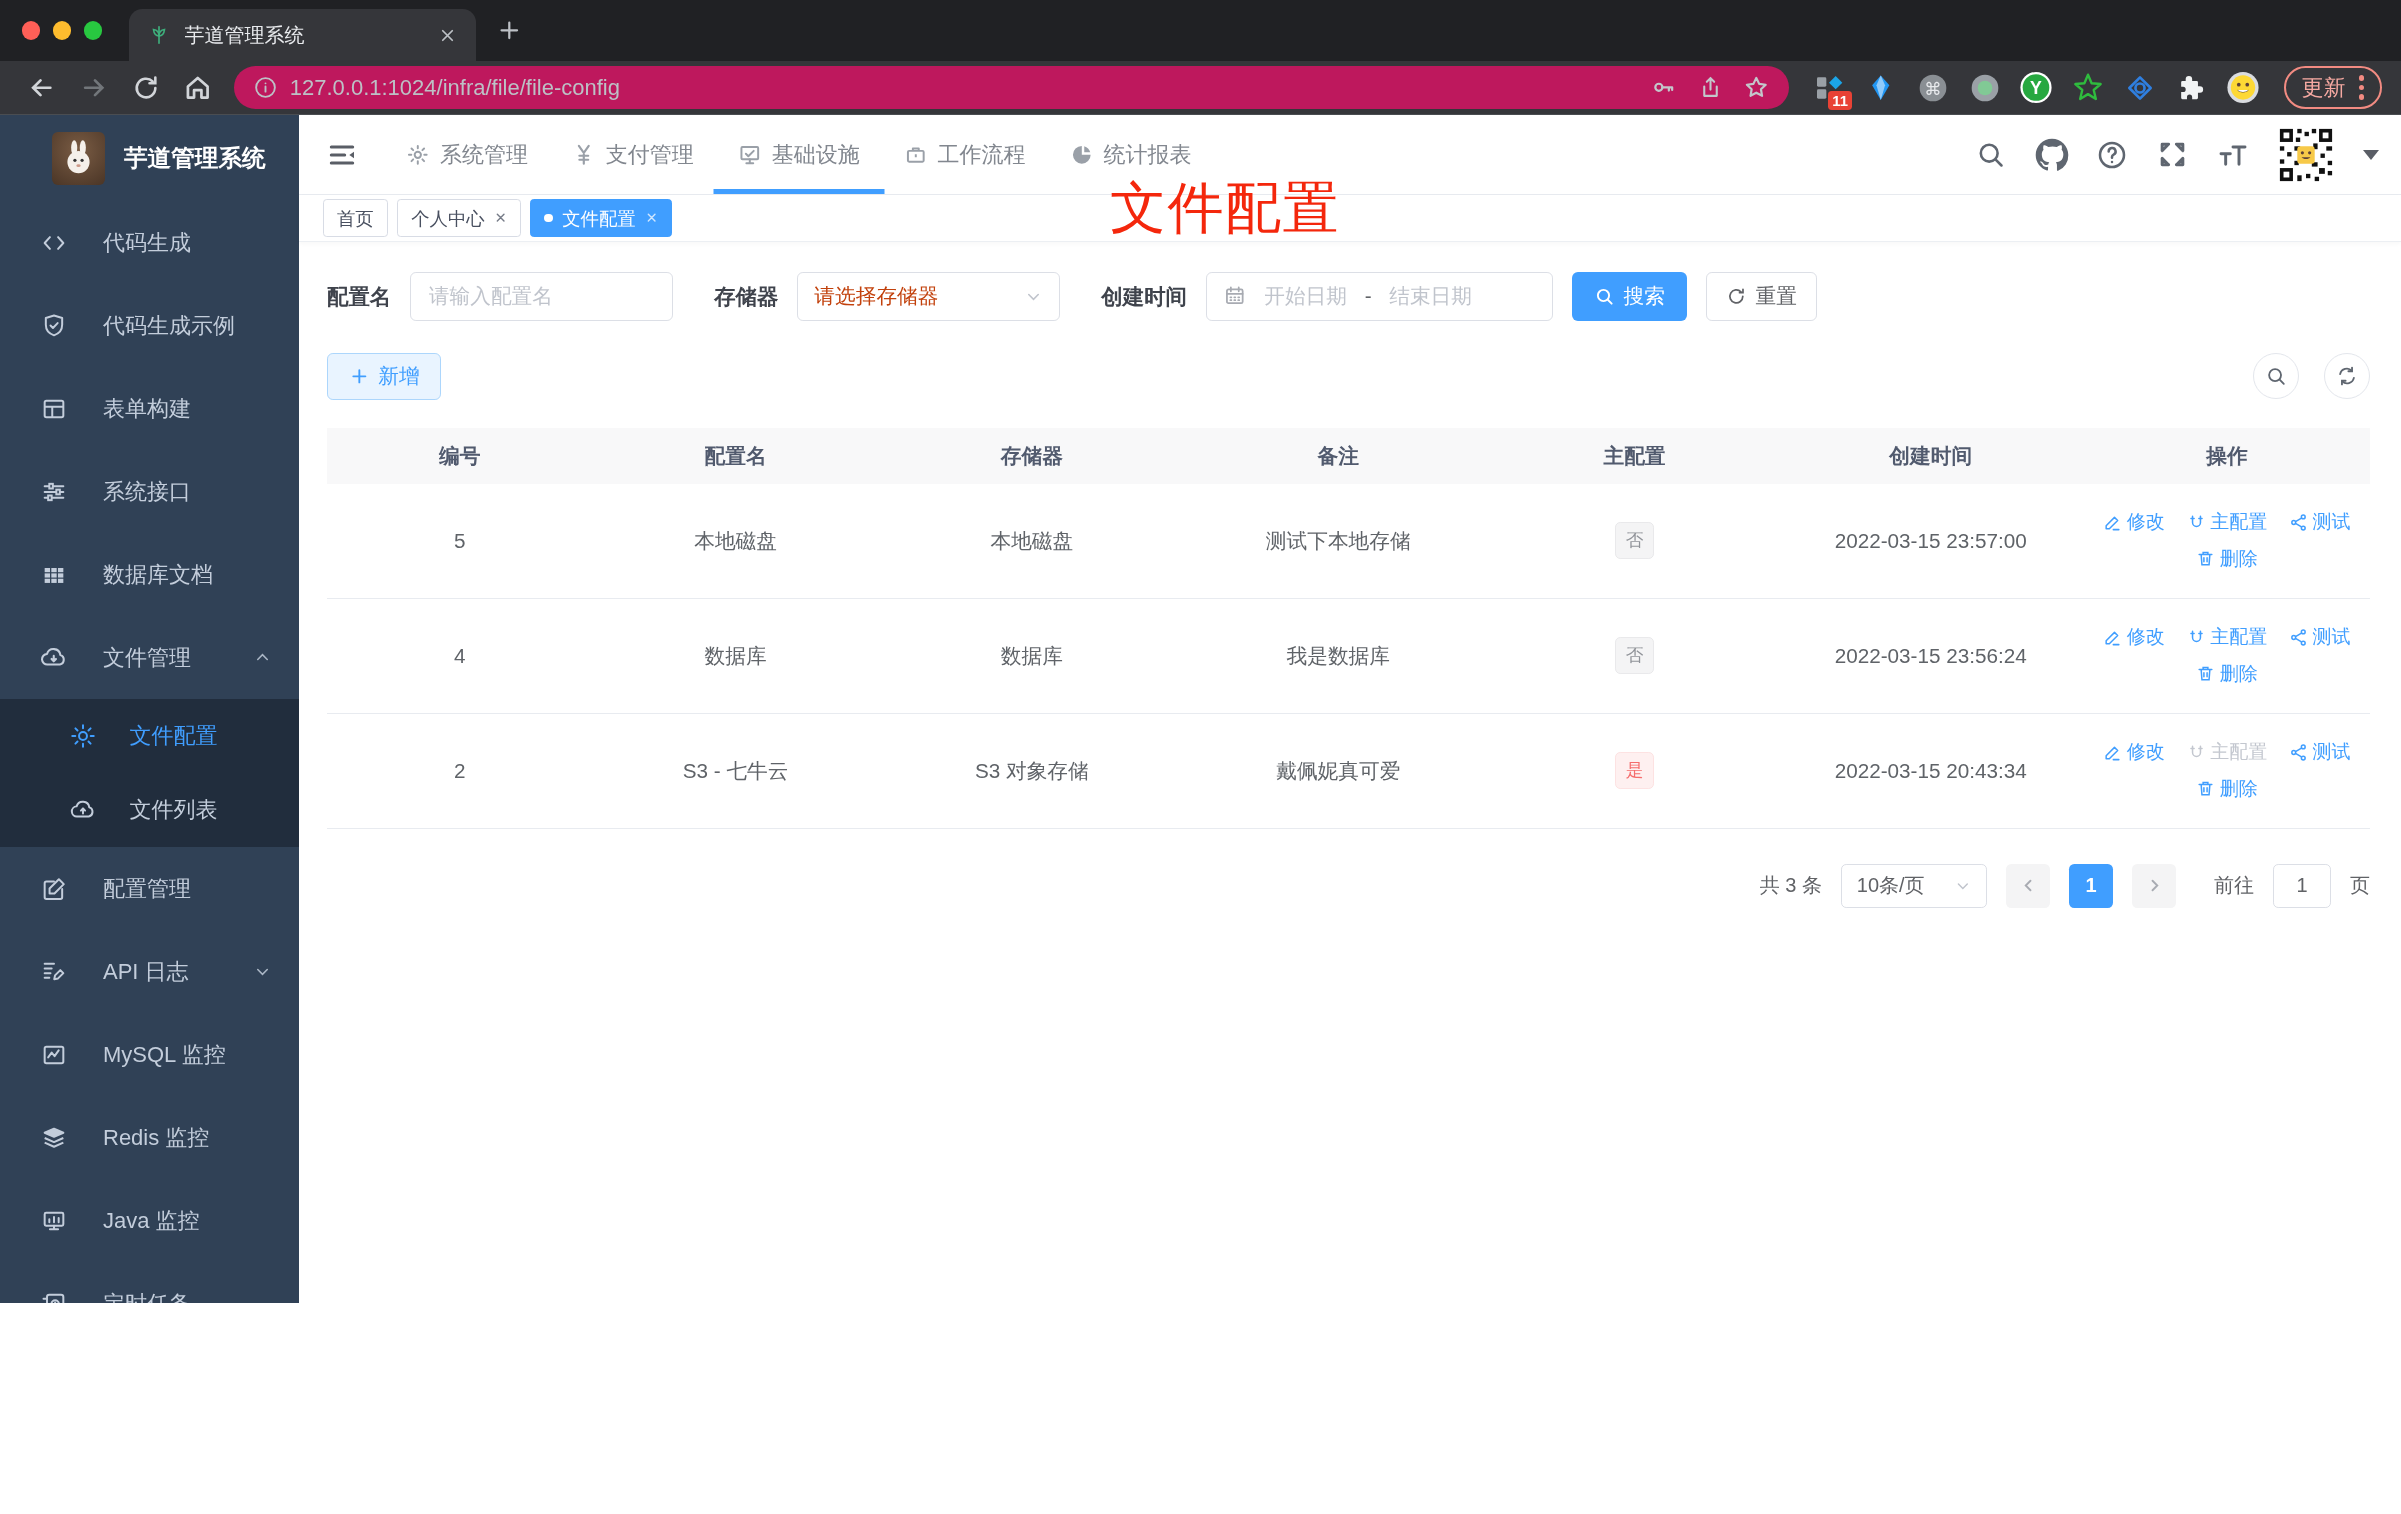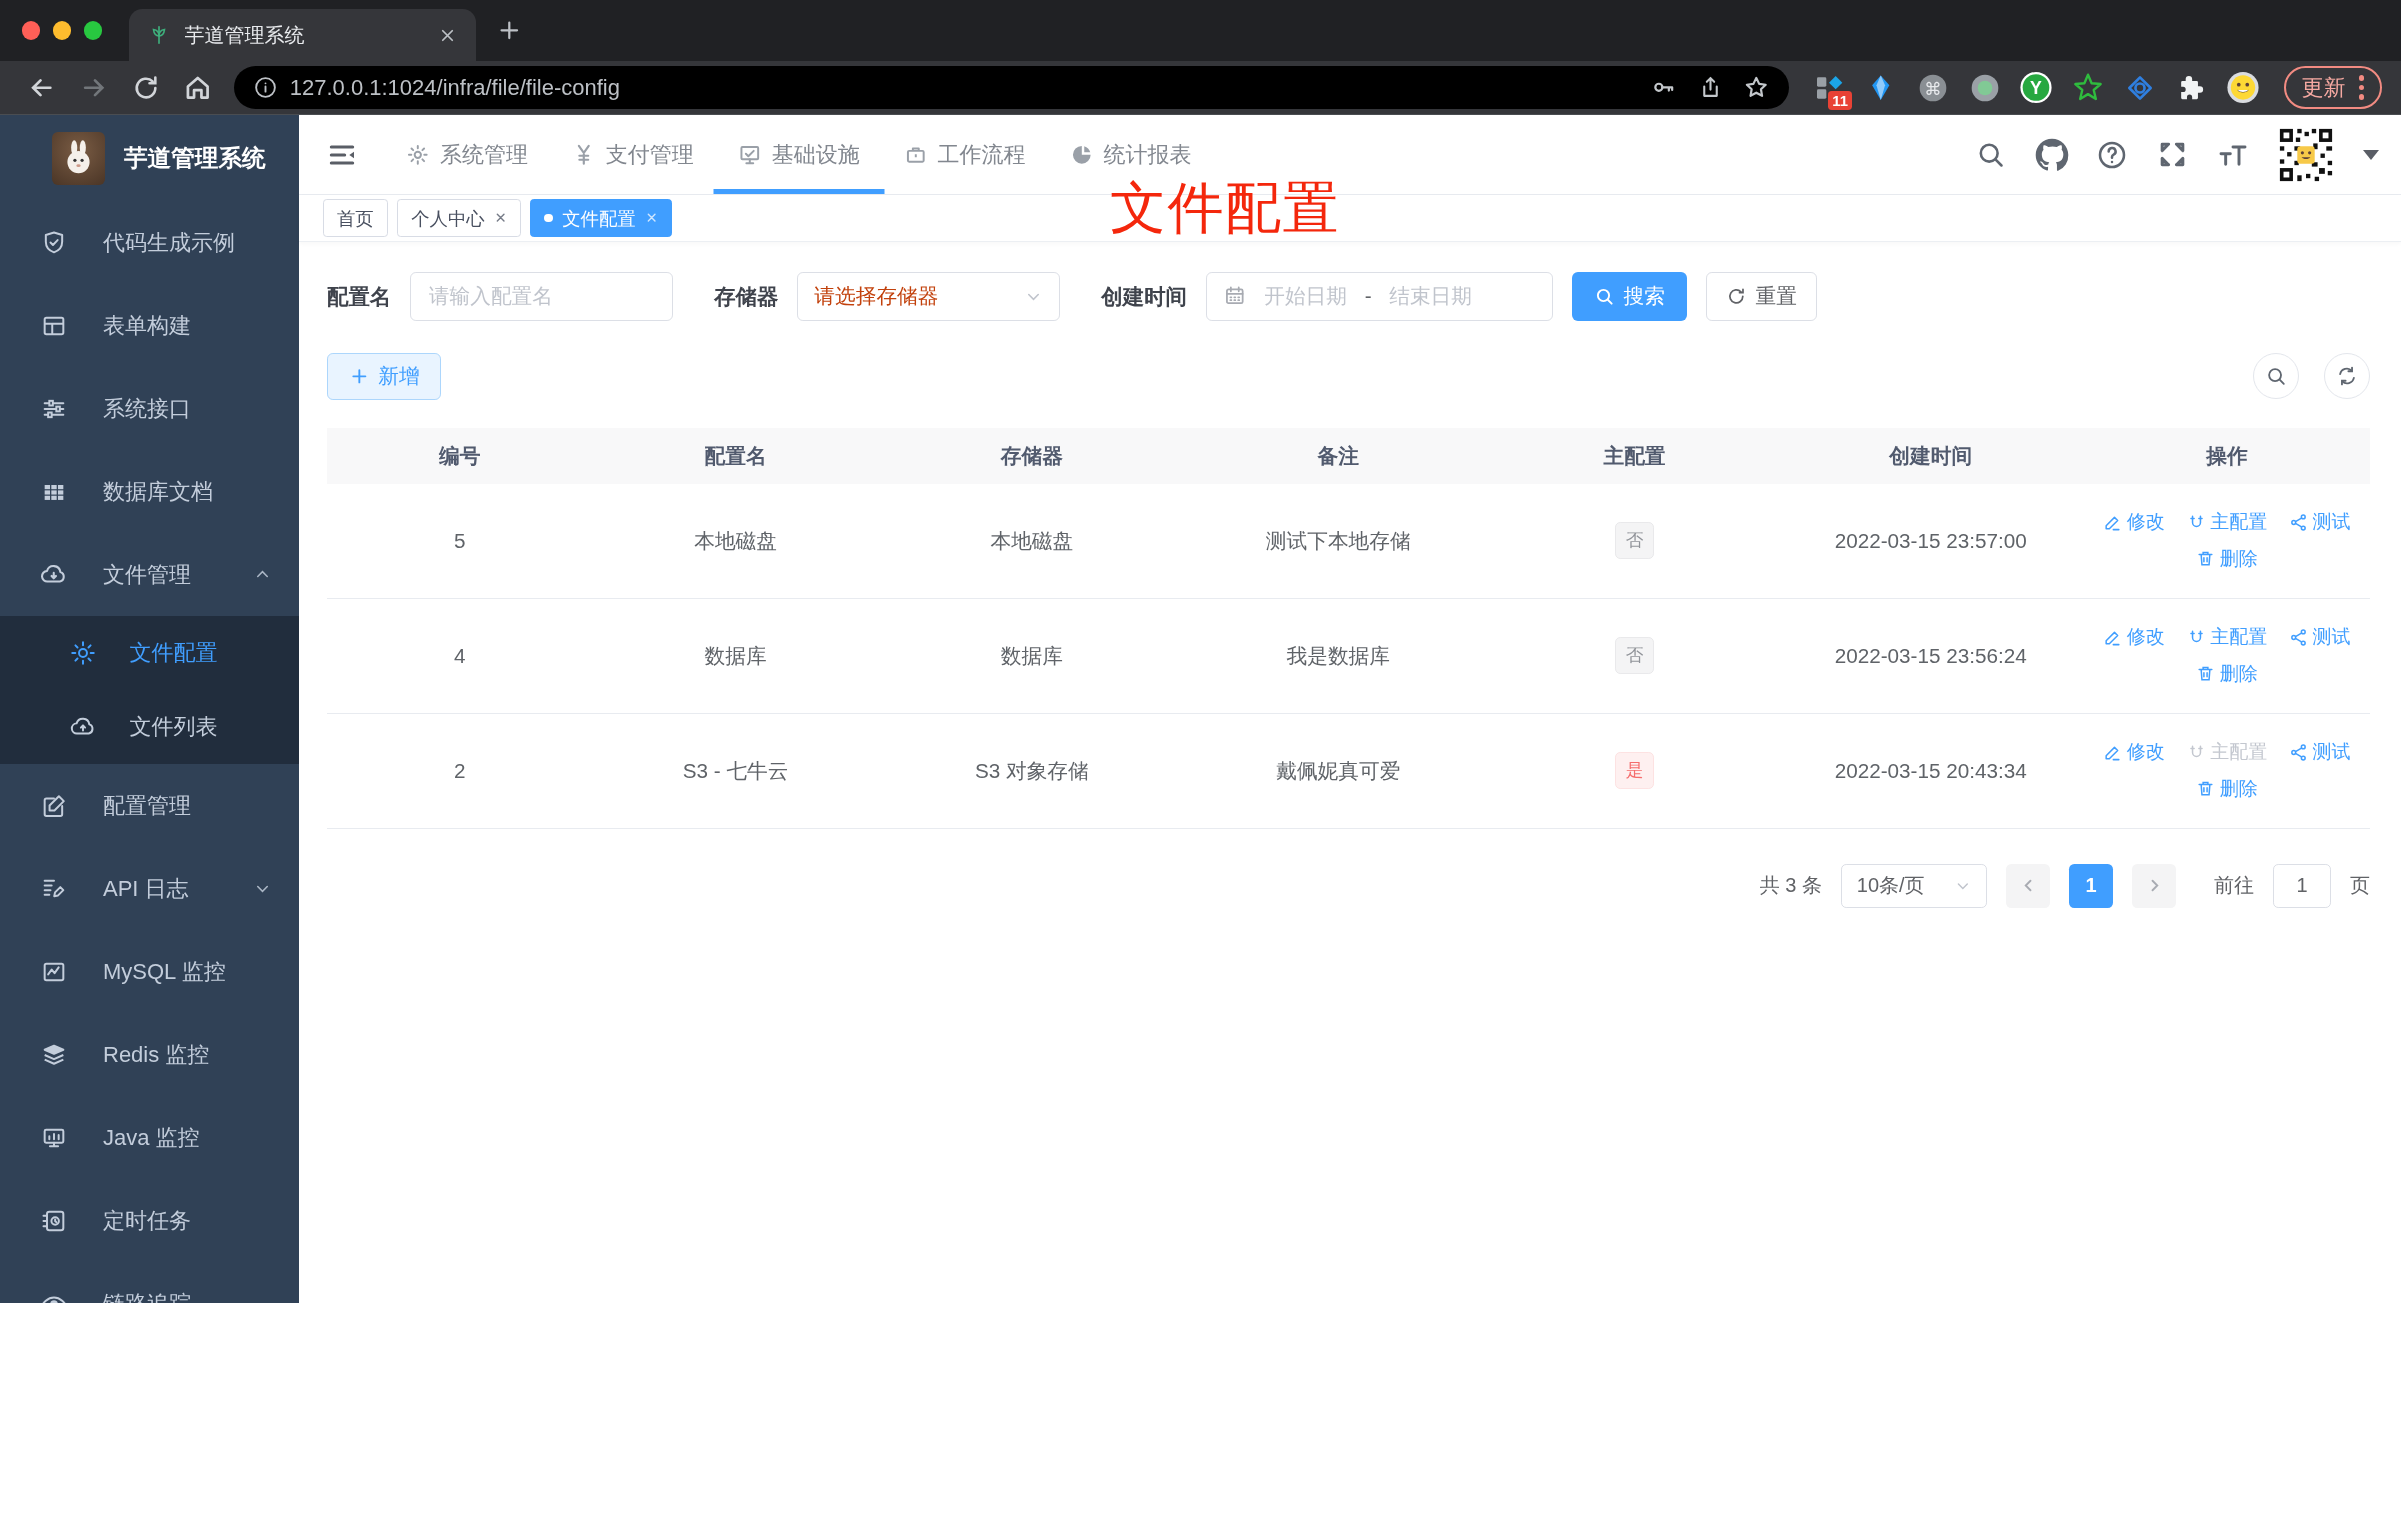--- a/index.html
+++ b/index.html
@@ -13,21 +13,21 @@
   .light { width:18.4px; height:18.4px; border-radius:50%; }
   .l-red { background:#ff5f57; } .l-yellow { background:#febc2e; } .l-green { background:#28c840; }
   .tab { height:52px; align-self:flex-end; width:347px; background:#35363a; border-radius:13.3px 13.3px 0 0; display:flex; align-items:center; padding:0 19px; gap:14.8px; }
   .tab-title { color:#e8eaed; font-size:20px; flex:1; white-space:nowrap; overflow:hidden; }
   .tab-close { color:#bdc1c6; }
   .newtab { margin-left:20.7px; color:#bdc1c6; }
 
   .urlbar { height:54px; background:#35363a; display:flex; align-items:center; padding:0 19px; gap:5.9px; flex:none; border-bottom:1.5px solid #4a4d51; }
   .nav-ic { width:46px; height:46px; display:flex; align-items:center; justify-content:center; color:#d2d5d9; flex:none; }
   .nav-ic.dim { color:#72767a; }
-  .omnibox { flex:1; height:43px; background:#000000; border-radius:22px; display:flex; align-items:center; padding:0 19px; gap:11.8px; margin:0 7.4px; }
+  .omnibox { flex:1; height:43px; background:#be185d; border-radius:22px; display:flex; align-items:center; padding:0 19px; gap:11.8px; margin:0 7.4px; }
   .omni-url { color:#bdc1c6; font-size:22px; flex:1; white-space:nowrap; }
   .omni-right { display:flex; gap:20.7px; color:#c3c7cb; align-items:center; }
   .exts { display:flex; align-items:center; gap:17.7px; margin:0 10.3px; }
   .ext { width:34px; height:34px; display:flex; align-items:center; justify-content:center; position:relative; flex:none; }
   .ext-badge { position:absolute; right:-5.9px; bottom:-5.9px; background:#e94235; color:#fff; font-size:14.8px; padding:1.5px 4.4px; border-radius:3.7px; font-weight:700; }
   .update-pill { border:2.2px solid #f28b82; border-radius:22px; height:43px; display:flex; align-items:center; gap:13.3px; padding:0 16px; color:#f6a9a2; font-size:22px; margin-left:7.4px; flex:none; }
   .dots { display:flex; flex-direction:column; gap:4.4px; }
   .dots i { width:5.2px; height:5.2px; border-radius:50%; background:#f28b82; }
 
   
@@ -272,20 +272,28 @@
               <circle cx="12" cy="14" r="6.2" fill="#f5f0ea"></circle>
               <circle cx="10" cy="13" r="0.9" fill="#333"></circle>
               <circle cx="14" cy="13" r="0.9" fill="#333"></circle>
               <ellipse cx="12" cy="16" rx="1.2" ry="0.8" fill="#c98"></ellipse>
             </svg>
         </span>
         <span class="side-title">芋道管理系统</span>
       </div>
       <div class="side-menu">
 
+        <div class="s-item">
+          <span class="s-ic">
+            <svg width="28" height="28" viewBox="0 0 24 24" fill="none" stroke="currentColor" stroke-width="1.7" stroke-linecap="round" stroke-linejoin="round">
+                <path d="M8.5 7L4 12l4.5 5M15.5 7L20 12l-4.5 5"></path>
+              </svg>
+          </span>
+          <span>代码生成</span>
+        </div>
 
         <div class="s-item">
           <span class="s-ic">
             <svg width="28" height="28" viewBox="0 0 24 24" fill="none" stroke="currentColor" stroke-width="1.7" stroke-linecap="round" stroke-linejoin="round">
                 <path d="M12 3l7 2.2V11c0 4.8-3.3 7.8-7 9-3.7-1.2-7-4.2-7-9V5.2z"></path>
                 <path d="M9 11.6l2.1 2.1 4-4.2"></path>
               </svg>
           </span>
           <span>代码生成示例</span>
         </div>

